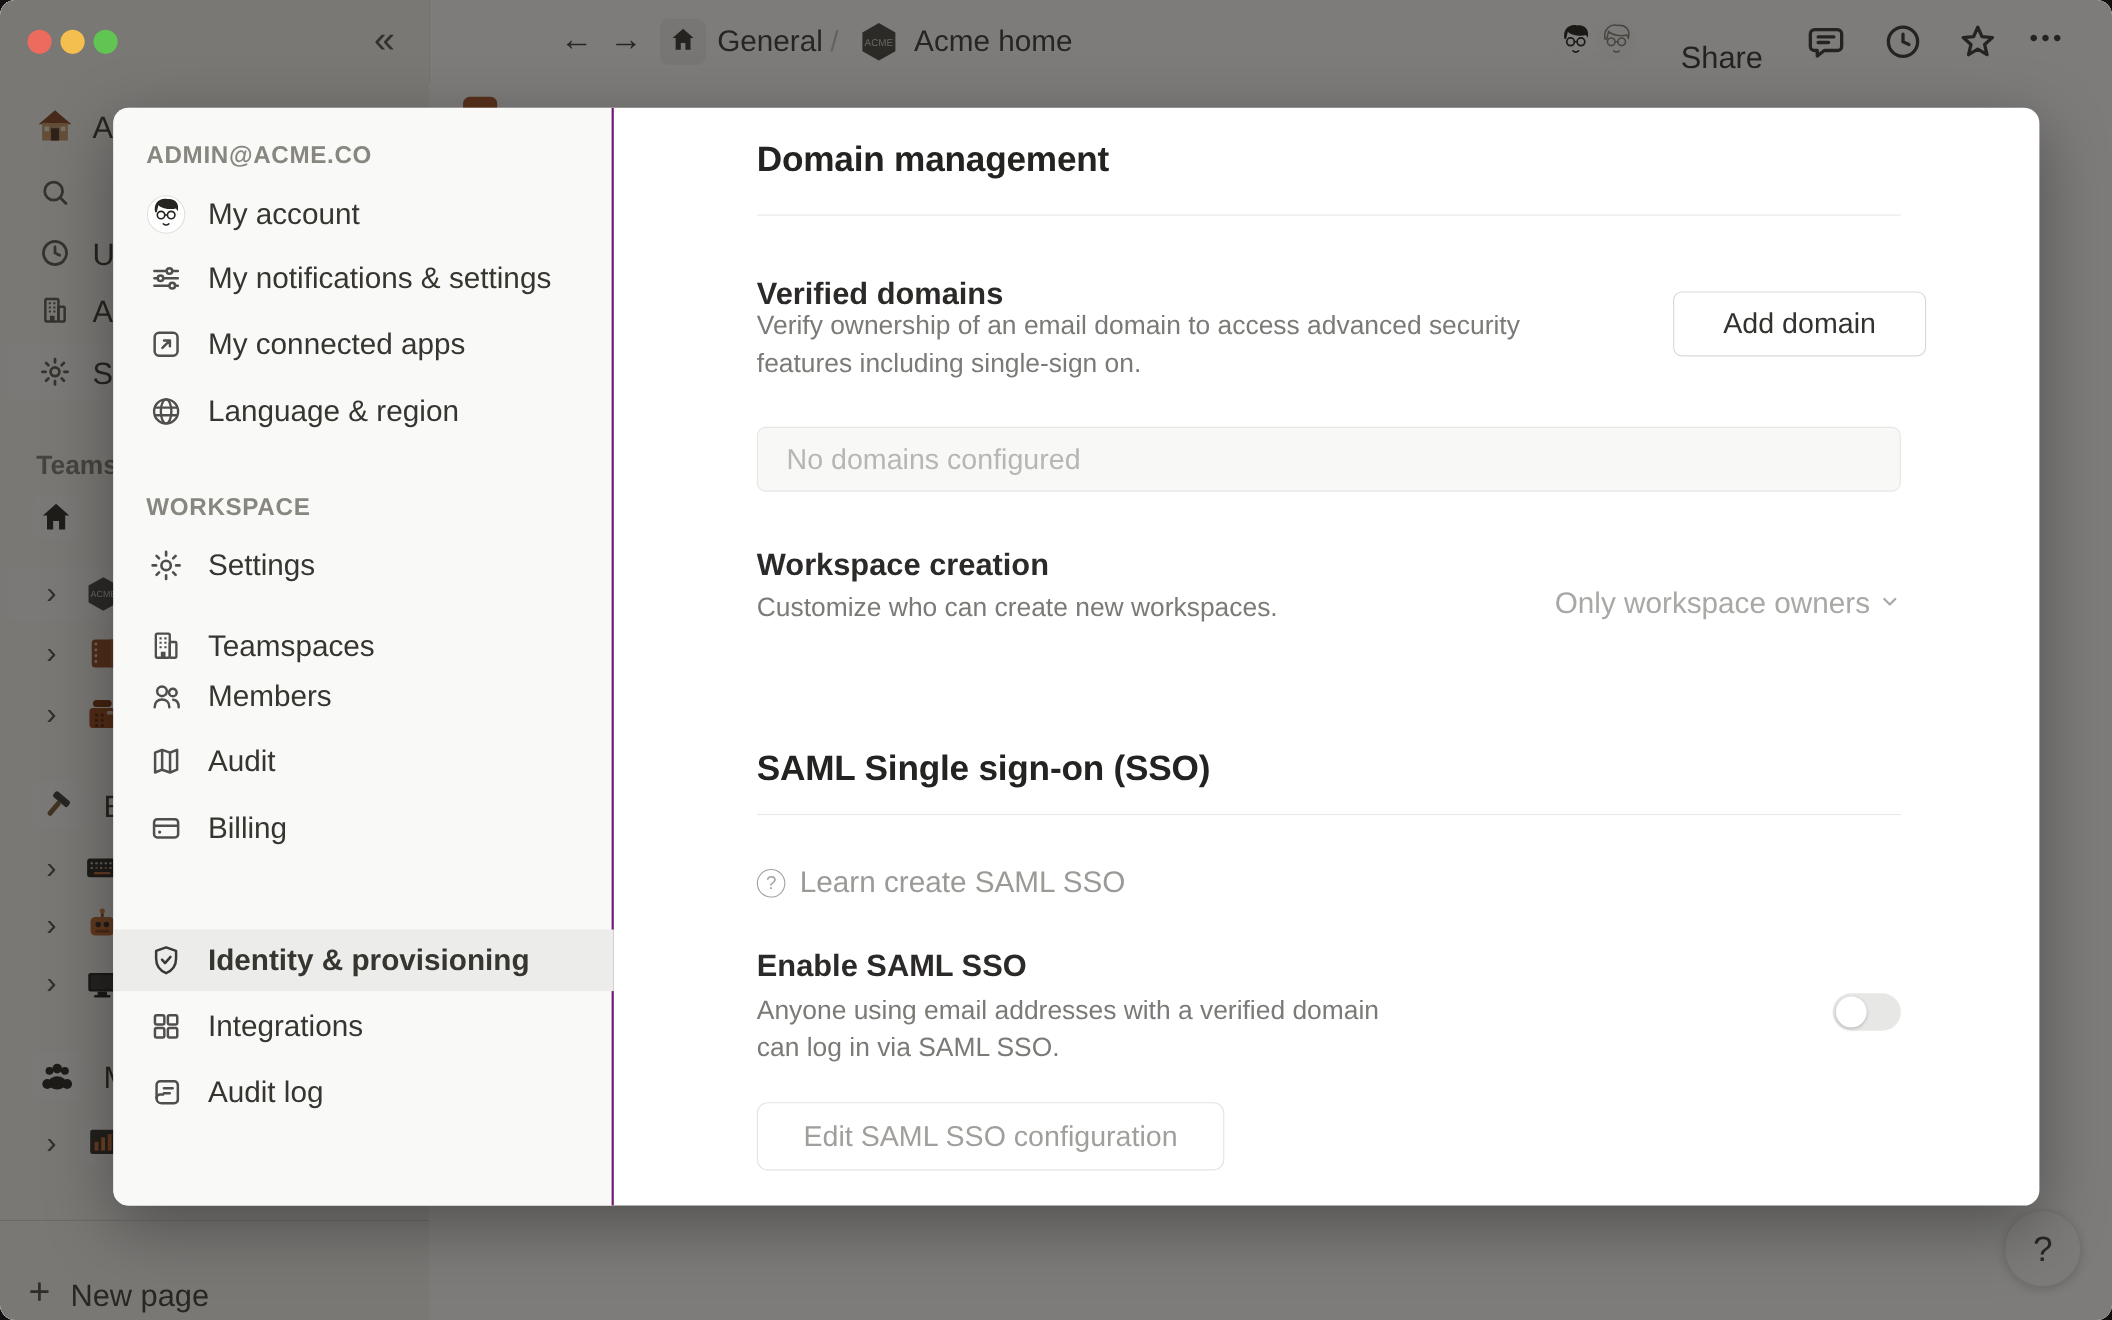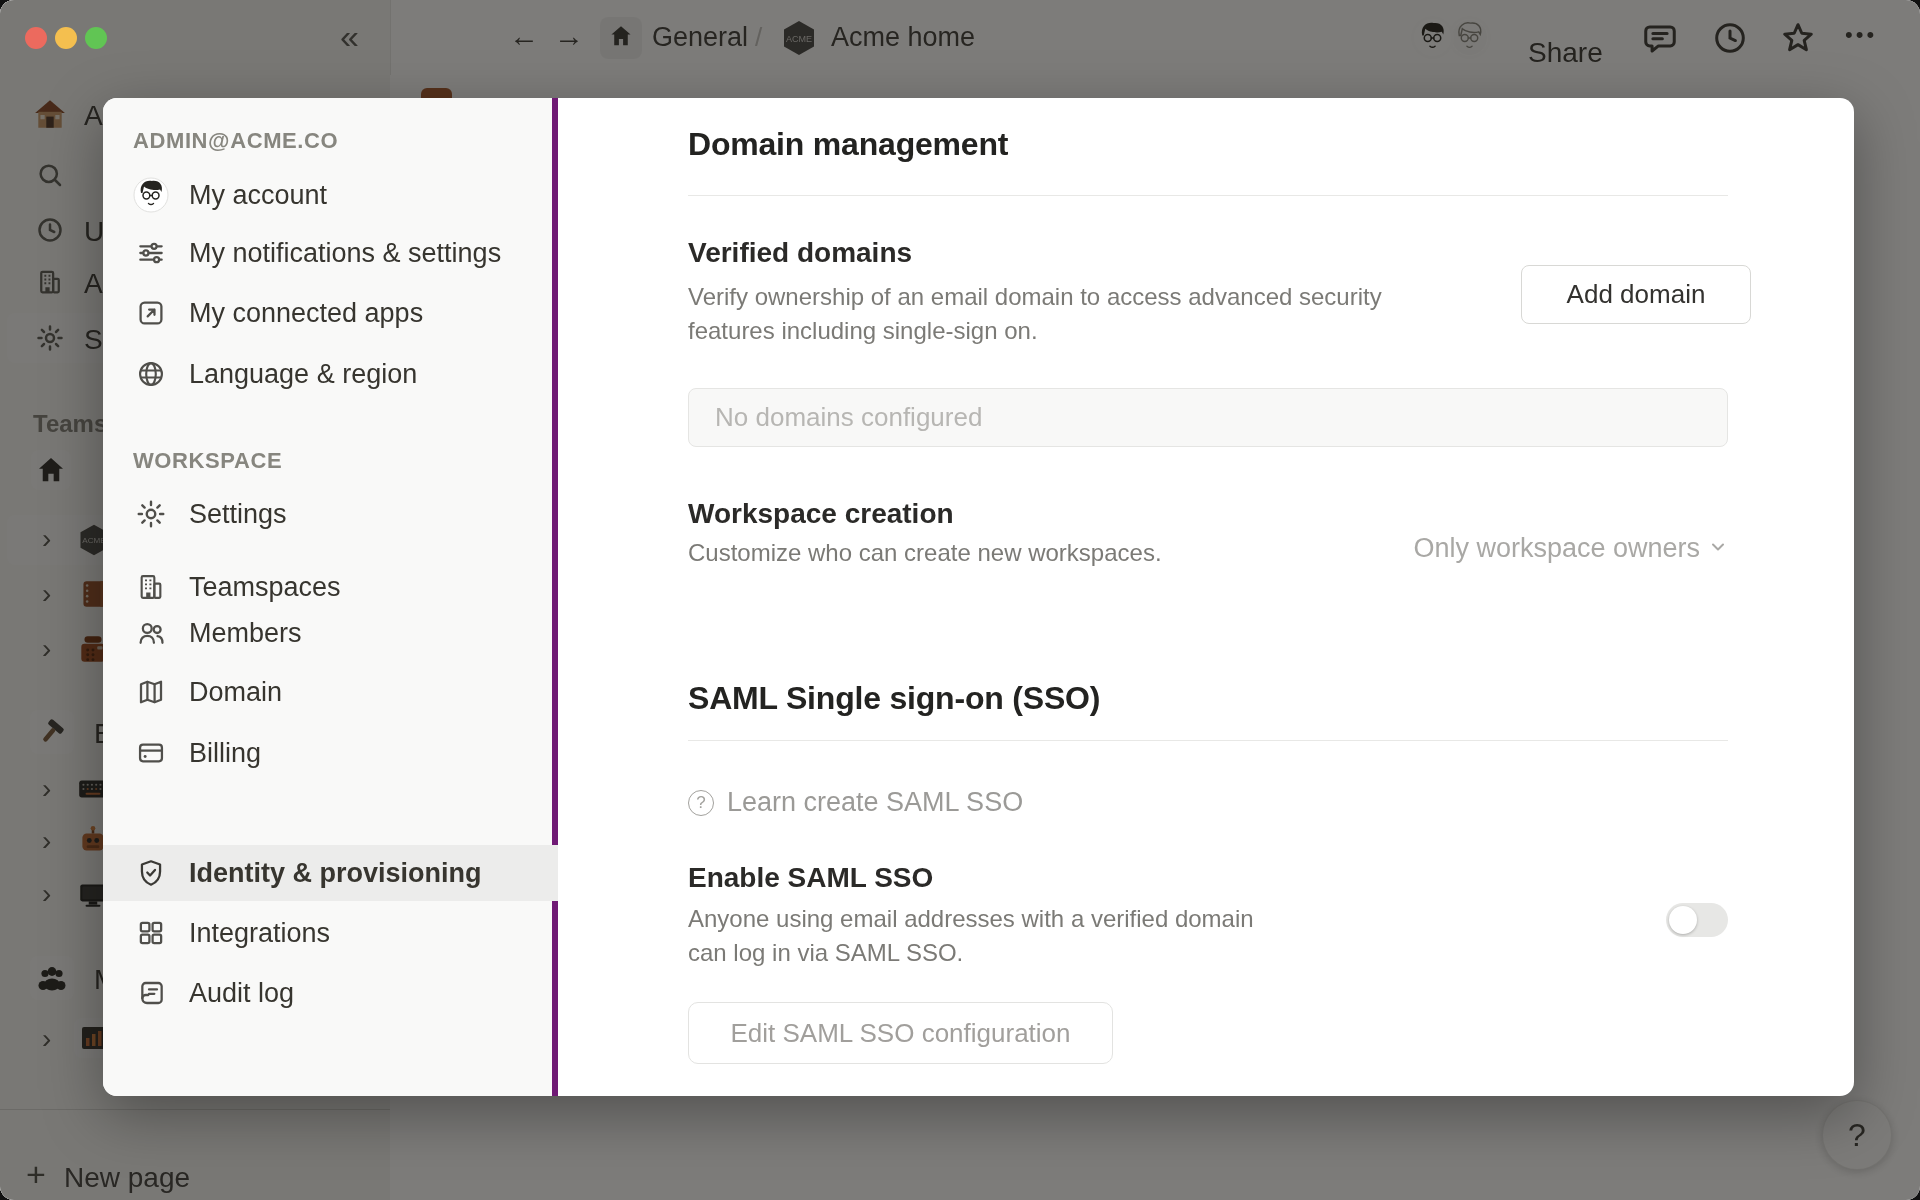--- a/index.html
+++ b/index.html
@@ -21,21 +21,21 @@
   .hl-band{background:rgba(255,255,255,0.38);border-radius:8px;}
   .divider-h{background:rgba(0,0,0,0.12);height:1px;}
   
   .overlay{position:absolute;inset:0;background:rgba(18,16,13,0.55);z-index:5;}
   .traffic{position:absolute;left:25px;top:27px;z-index:6;display:flex;gap:8px;}
   .light{width:22px;height:22px;border-radius:50%;}
   
   .modal{position:absolute;left:103px;top:98px;width:1751px;height:998px;background:#fff;
          border-radius:14px;box-shadow:0 18px 60px rgba(0,0,0,0.35);z-index:10;overflow:hidden;}
   .msidebar{position:absolute;left:0;top:0;width:455px;height:1076px;background:#f9f9f8;
-            border-right:6px solid #701a75;box-sizing:border-box;text-decoration:underline;}
+            border-right:2px solid #701a75;box-sizing:border-box;text-decoration:underline;}
   .msec-label{position:absolute;left:30px;font-size:22px;font-weight:600;letter-spacing:0.6px;
               color:#87867f;}
   .msrow{position:absolute;left:0;width:455px;height:56px;display:flex;align-items:center;
          gap:20px;padding-left:30px;box-sizing:border-box;font-size:27px;color:#37352f;cursor:pointer;}
   .msrow .ic{width:36px;height:36px;flex:none;display:flex;align-items:center;justify-content:center;}
   .msrow.sel{background:#ececeb;font-weight:700;}
   .mcontent{position:absolute;left:0;top:0;width:1751px;height:998px;}
   .h1{position:absolute;font-size:32px;font-weight:700;color:#232321;letter-spacing:-0.2px;}
   .h2{position:absolute;font-size:28px;font-weight:600;color:#2b2a28;}
   .body-txt{position:absolute;font-size:24px;color:#7b7a76;line-height:34px;}
@@ -400,21 +400,21 @@
         <span>Members</span>
       </div>
 
       <div class="msrow" style="top:566px;">
         <span class="ic">
           <svg width="32" height="32" viewBox="0 0 24 24" fill="none" stroke="#504f4b" stroke-width="1.7" stroke-linejoin="round">
               <path d="M4.5 6.2 L9.3 4.3 L14.7 6.2 L19.5 4.3 V17.8 L14.7 19.7 L9.3 17.8 L4.5 19.7 Z"></path>
               <path d="M9.3 4.3 V17.8 M14.7 6.2 V19.7"></path>
             </svg>
         </span>
-        <span>Domain</span>
+        <span>Audit</span>
       </div>
 
       <div class="msrow" style="top:627px;">
         <span class="ic">
           <svg width="32" height="32" viewBox="0 0 24 24" fill="none" stroke="#504f4b" stroke-width="1.7">
               <rect x="3.8" y="5.8" width="16.4" height="12.4" rx="2.2"></rect>
               <path d="M3.8 10.2 H20.2"></path>
               <circle cx="7.6" cy="14.6" r="1.1" fill="#504f4b" stroke="none"></circle>
             </svg>
         </span>
@@ -453,21 +453,21 @@
             </svg>
         </span>
         <span>Audit log</span>
       </div>
     </div>
 
     <div class="mcontent">
       <div class="h1" style="left:585px;top:28px;">Domain management</div>
       <div class="rule" style="top:97px;"></div>
 
-      <div class="h2" style="left:585px;top:139px;">Verified domains</div>
+      <div class="h2" style="left:585px;top:153px;">Verified domains</div>
       <div class="body-txt" style="left:585px;top:182px;">Verify ownership of an email domain to access advanced security</div>
       <div class="body-txt" style="left:585px;top:216px;">features including single-sign on.</div>
       <div class="btn abs" style="left:1418px;top:167px;width:230px;height:59px;font-size:26px;font-weight:500;color:#33322f;">Add domain</div>
 
       <input class="empty-input" type="text" placeholder="No domains configured" style="">
 
       <div class="h2" style="left:585px;top:400px;">Workspace creation</div>
       <div class="body-txt" style="left:585px;top:438px;">Customize who can create new workspaces.</div>
       <div class="dropdown">
         <span>Only workspace owners</span>

